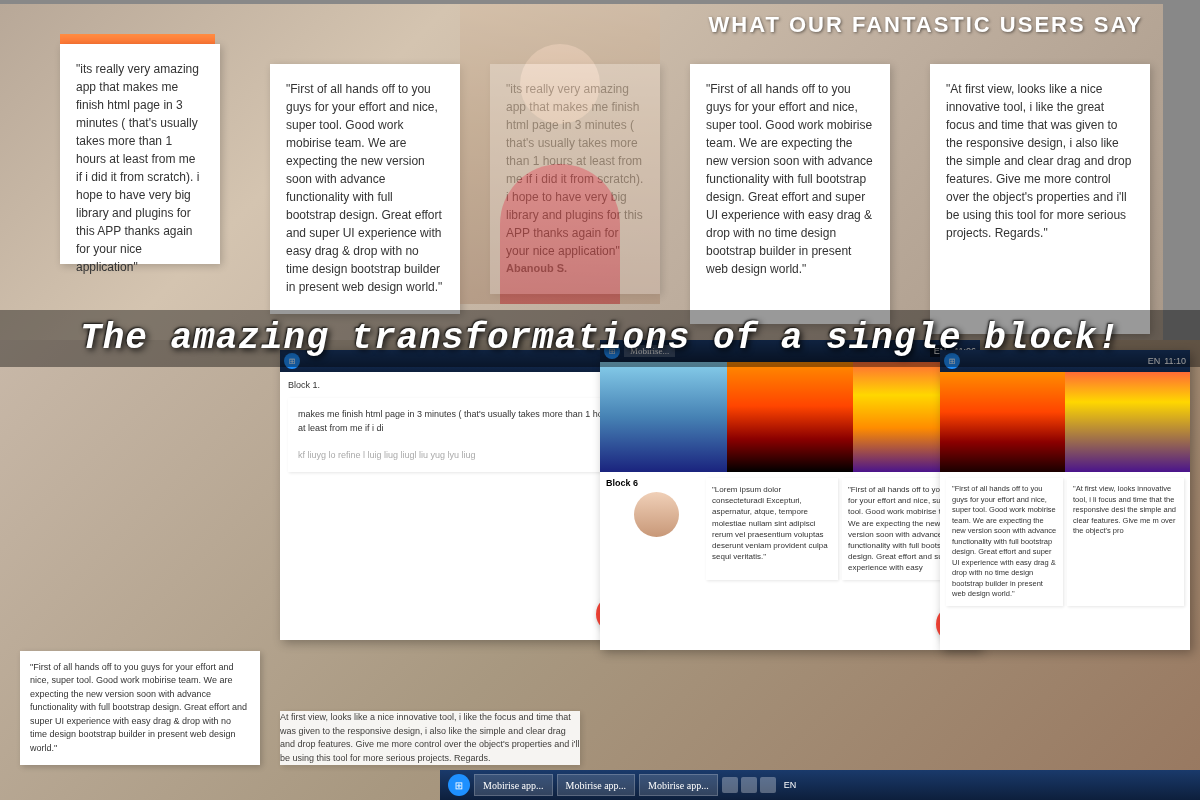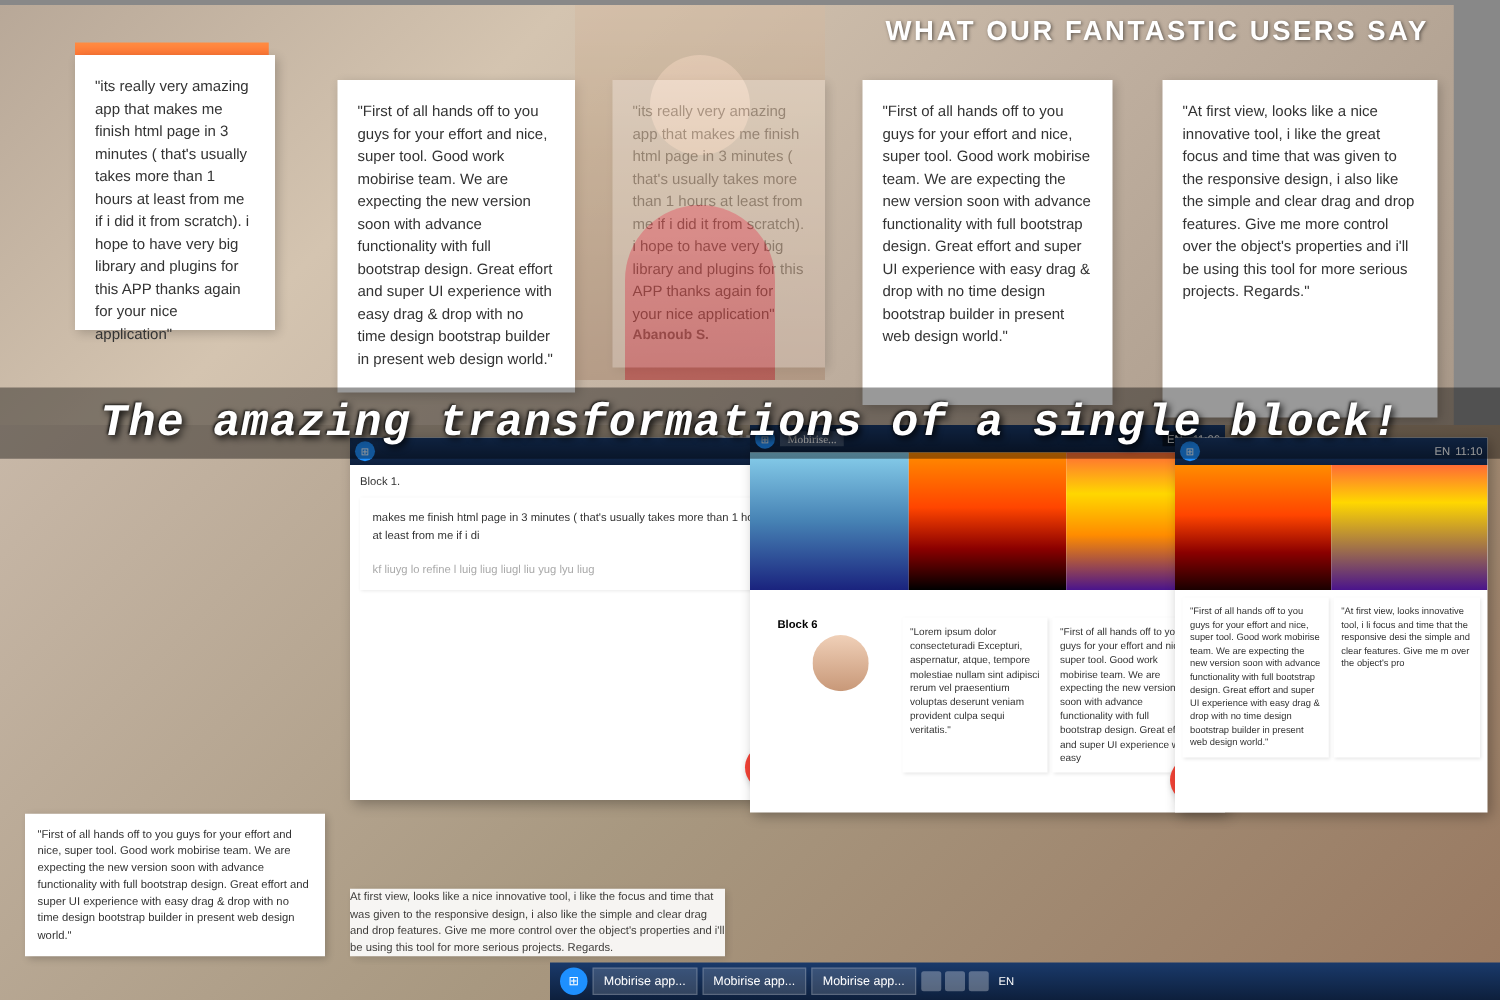--- a/index.html
+++ b/index.html
@@ -185,21 +185,21 @@
 
     .taskbar-app {
       background: rgba(255,255,255,0.15);
       color: white;
       font-size: 10px;
       padding: 2px 8px;
       height: 22px;
       display: flex;
       align-items: center;
       border: 1px solid rgba(255,255,255,0.2);
-      font-family: Liberation Sans, sans-serif;
+      font-family: Liberation Serif, serif;
       white-space: nowrap;
     }
 
     .taskbar-icons {
       display: flex;
       gap: 3px;
       align-items: center;
     }
 
     .taskbar-icon {
@@ -425,21 +425,21 @@
         <div class="lang-badge" style="position:relative;margin-left:auto;">EN</div>
         <div style="color:white;font-size:9px;font-family:Arial,sans-serif;margin-left:4px;">11:06</div>
       </div>
 
       <div style="display:flex;height:110px;">
         <div style="flex:1;background:linear-gradient(180deg,#87ceeb 0%,#4682b4 50%,#1a237e 100%);"></div>
         <div style="flex:1;background:linear-gradient(180deg,#ff8c00 0%,#ff4500 40%,#8b0000 70%,#000 100%);"></div>
         <div style="flex:1;background:linear-gradient(180deg,#ff6b35 0%,#ffd700 30%,#ff8c00 60%,#4a148c 100%);"></div>
       </div>
 
-      <div style="display:flex;padding:22px;">
+      <div style="display:flex;padding:6px;">
 
         <div style="width:100px;flex-shrink:0;">
           <div style="font-size:9px;font-weight:bold;font-family:Arial,sans-serif;">Block 6</div>
 
           <div style="width:45px;height:45px;border-radius:50%;background:linear-gradient(180deg,#f0c8b0 0%,#d49080 100%);margin:4px auto;overflow:hidden;">
             <div style="width:100%;height:100%;background:linear-gradient(180deg,#f0d0b8 0%,#c89878 100%);"></div>
           </div>
         </div>
 
         <div style="flex:1;display:flex;gap:4px;">

